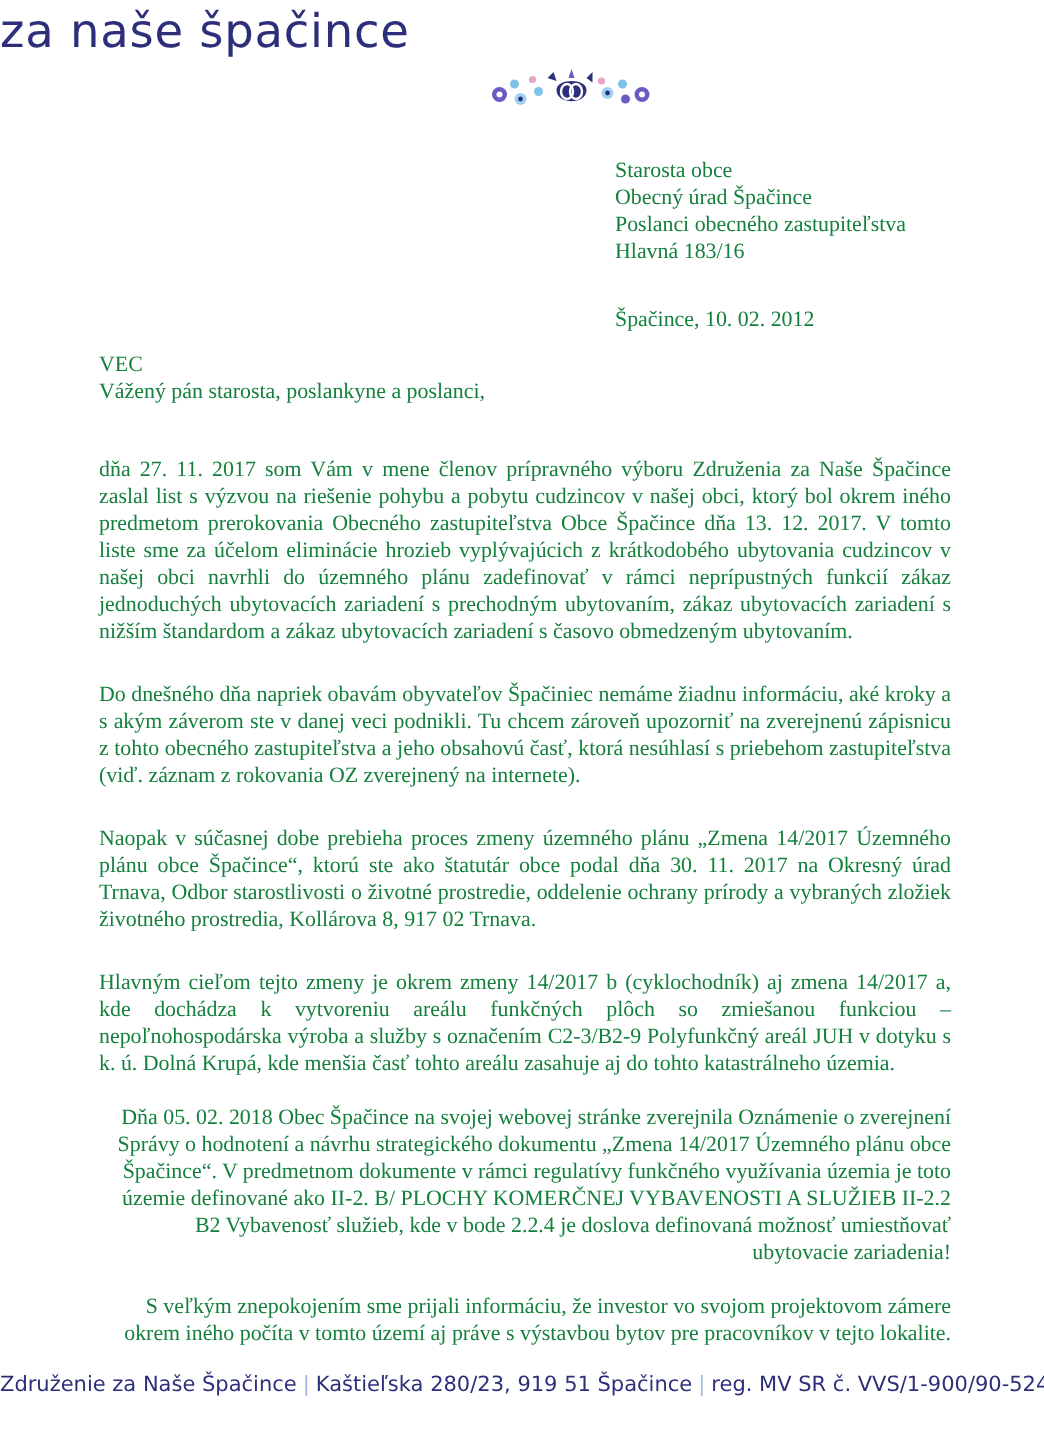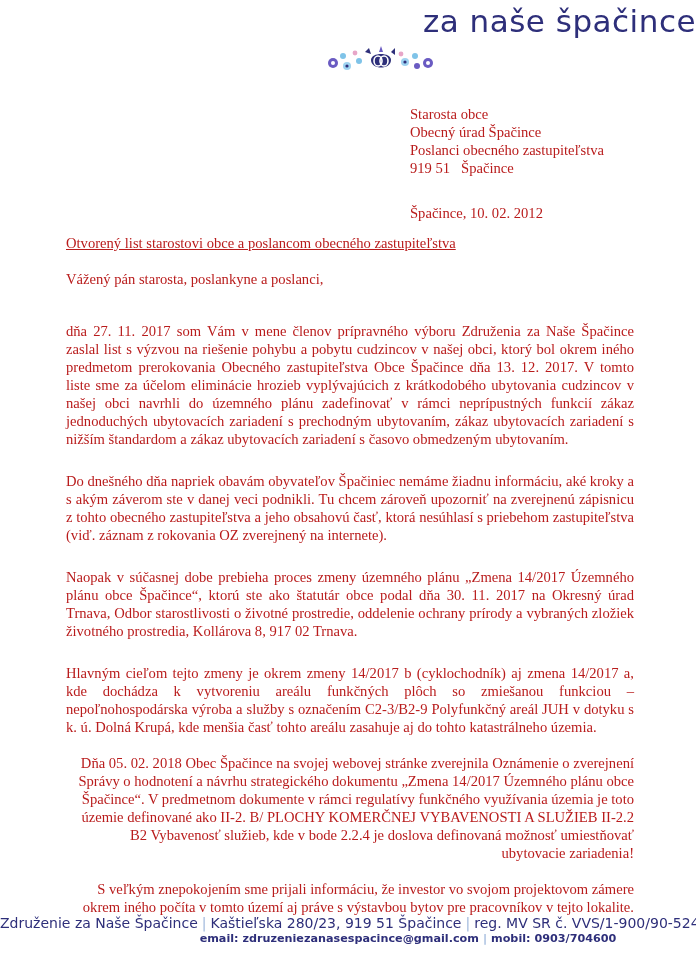--- a/index.html
+++ b/index.html
@@ -1,23 +1,23 @@
 <!DOCTYPE html>
 <html><head>
   <meta charset="utf-8">
   <style>
     html, body { margin: 0; padding: 0; background: #ffffff; }
     body { width: 696px; height: 960px; overflow: hidden; position: relative; }
     .page { position: absolute; left: 0; top: 0; width: 696px; height: 960px; background: #fff; }
 
-    .logo { position: absolute; left: 0; width: 696px; top: 2px; text-align: right; }
+    .logo { position: absolute; left: 0; width: 696px; top: 2px; text-align: left; }
     .logo-text { font-family: "DejaVu Sans", sans-serif; font-size: 31px; color: #2e2f7a; letter-spacing: 0.5px; line-height: 38px; }
     .ornament { position: absolute; left: 325px; top: 44px; width: 112px; height: 30px; }
 
-    .doc { font-family: "Liberation Serif", serif; font-size: 14.6px; color: #b91c1c; line-height: 18px; }
+    .doc { font-family: "Liberation Serif", serif; font-size: 14.6px; color: #15803d; line-height: 18px; }
     .addr { position: absolute; left: 410px; top: 105px; }
     .addr div { white-space: pre; }
     .date { position: absolute; left: 410px; top: 204px; }
 
     .body { position: absolute; left: 66px; top: 234px; width: 568px; }
     .vec { margin: 0; }
     .subject { text-decoration: underline; margin: 0 0 18px 0; }
     .greeting { margin: 0 0 34px 0; }
     p { margin: 0 0 18px 0; }
     .justify { text-align: justify; text-align-last: left; margin-top: 24px; }
@@ -57,37 +57,34 @@
     <circle cx="90" cy="12" r="3" fill="#7fc3e8"></circle>
     <circle cx="92" cy="22" r="3" fill="#6a5bc2"></circle>
     <circle cx="103" cy="19" r="5" fill="#6a5bc2"></circle>
     <circle cx="103" cy="19" r="2" fill="#ffffff"></circle>
   </svg>
 
   <div class="doc addr">
     <div>Starosta obce</div>
     <div>Obecný úrad Špačince</div>
     <div>Poslanci obecného zastupiteľstva</div>
-    <div>919 51   Špačince</div>
+    <div>Hlavná 183/16</div>
   </div>
   <div class="doc date">Špačince, 10. 02. 2012</div>
 
   <div class="doc body">
-    <div class="subject">Otvorený list starostovi obce a poslancom obecného zastupiteľstva</div>
+    <div class="vec">VEC</div>
     <div class="greeting">Vážený pán starosta, poslankyne a poslanci,</div>
     <p class="justify">dňa 27. 11. 2017 som Vám v mene členov prípravného výboru Združenia za Naše Špačince zaslal list s výzvou na riešenie pohybu a pobytu cudzincov v našej obci, ktorý bol okrem iného predmetom prerokovania Obecného zastupiteľstva Obce Špačince dňa 13. 12. 2017. V tomto liste sme za účelom eliminácie hrozieb vyplývajúcich z krátkodobého ubytovania cudzincov v našej obci navrhli do územného plánu zadefinovať v rámci neprípustných funkcií zákaz jednoduchých ubytovacích zariadení s prechodným ubytovaním, zákaz ubytovacích zariadení s nižším štandardom a zákaz ubytovacích zariadení s časovo obmedzeným ubytovaním.</p>
     <p class="justify">Do dnešného dňa napriek obavám obyvateľov Špačiniec nemáme žiadnu informáciu, aké kroky a s akým záverom ste v danej veci podnikli. Tu chcem zároveň upozorniť na zverejnenú zápisnicu z tohto obecného zastupiteľstva a jeho obsahovú časť, ktorá nesúhlasí s priebehom zastupiteľstva (viď. záznam z rokovania OZ zverejnený na internete).</p>
     <p class="justify">Naopak v súčasnej dobe prebieha proces zmeny územného plánu „Zmena 14/2017 Územného plánu obce Špačince“, ktorú ste ako štatutár obce podal dňa 30. 11. 2017 na Okresný úrad Trnava, Odbor starostlivosti o životné prostredie, oddelenie ochrany prírody a vybraných zložiek životného prostredia, Kollárova 8, 917 02 Trnava.</p>
     <p class="justify">Hlavným cieľom tejto zmeny je okrem zmeny 14/2017 b (cyklochodník) aj zmena 14/2017 a, kde dochádza k vytvoreniu areálu funkčných plôch so zmiešanou funkciou – nepoľnohospodárska výroba a služby s označením C2-3/B2-9 Polyfunkčný areál JUH v dotyku s k. ú. Dolná Krupá, kde menšia časť tohto areálu zasahuje aj do tohto katastrálneho územia.</p>
     <p class="left">Dňa 05. 02. 2018 Obec Špačince na svojej webovej stránke zverejnila  Oznámenie o zverejnení Správy o hodnotení a návrhu strategického dokumentu „Zmena 14/2017 Územného plánu obce Špačince“. V predmetnom dokumente v rámci regulatívy funkčného využívania územia je toto územie definované ako II-2. B/ PLOCHY KOMERČNEJ VYBAVENOSTI A SLUŽIEB II-2.2 B2 Vybavenosť služieb, kde v bode 2.2.4 je doslova definovaná  možnosť umiestňovať ubytovacie zariadenia!</p>
     <p class="left tight">S veľkým znepokojením sme prijali informáciu, že investor vo svojom projektovom zámere okrem iného počíta v tomto území aj práve s výstavbou bytov pre pracovníkov v tejto lokalite.</p>
   </div>
 
   <div class="footer">
     <div class="footer-line1">
       <span>Združenie za Naše Špačince</span><span class="sep">|</span><span>Kaštieľska 280/23, 919 51 Špačince</span><span class="sep">|</span><span>reg. MV SR č. VVS/1-900/90-52436</span><span class="sep">|</span><span>IČO: 51234386</span>
     </div>
-    <div class="footer-line2">
-      <span>email: zdruzeniezanasespacince@gmail.com</span><span class="sep">|</span><span>mobil: 0903/704600</span>
-    </div>
   </div>
 
 </div>
 
 </body></html>

